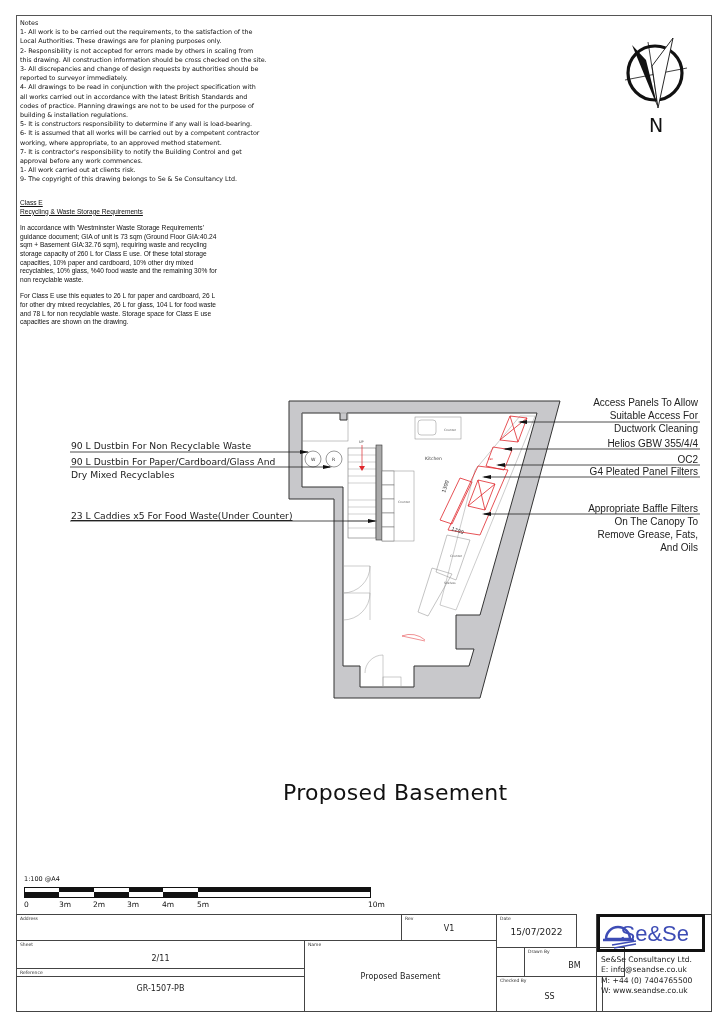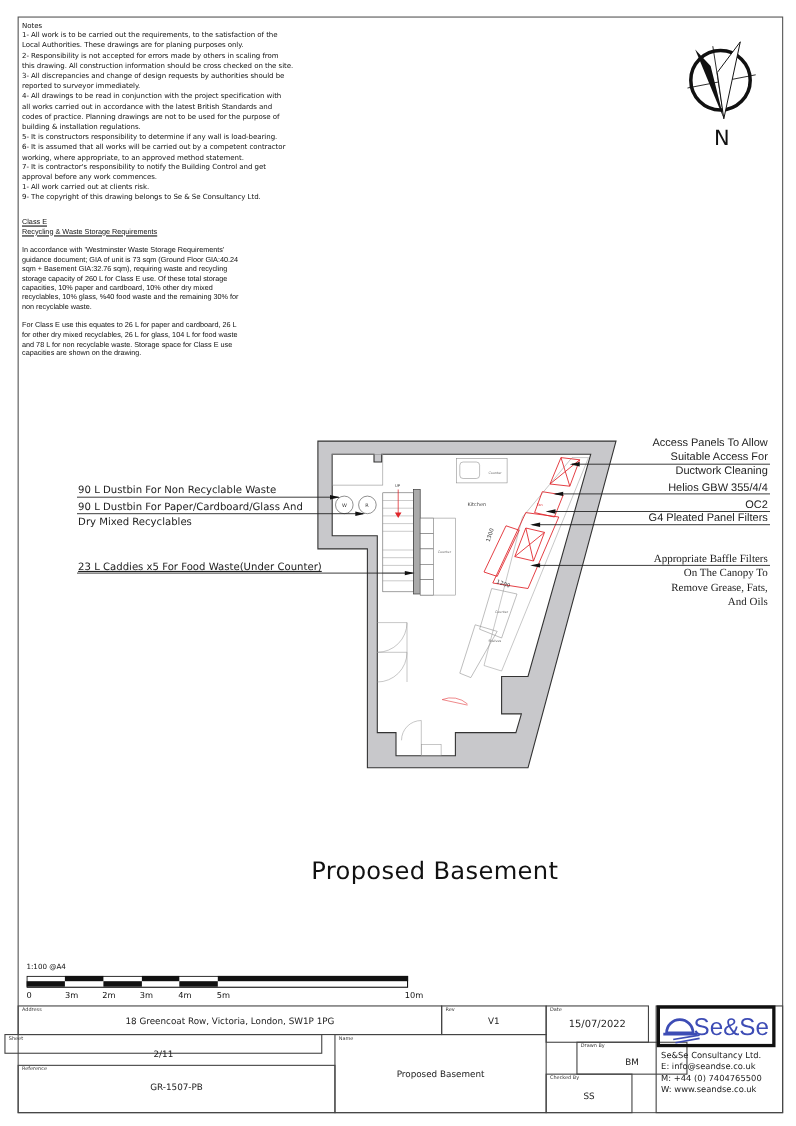--- a/index.html
+++ b/index.html
@@ -14,21 +14,21 @@
   .drawing { position:absolute; left:0; top:0; width:724px; height:1024px; }
   .lbl-left { position:absolute; font-family:"DejaVu Sans", sans-serif; font-size:9.2px; color:#222; white-space:nowrap; }
   .lbl-right { position:absolute; font-family:"Liberation Sans", sans-serif; font-size:10px; color:#222; text-align:right; white-space:nowrap; line-height:13px; }
   .title-main { position:absolute; left:283px; top:780px; font-family:"DejaVu Sans", sans-serif; font-size:22px; letter-spacing:0.3px; color:#111; }
   .scale-lbl { position:absolute; left:24px; top:875px; font-size:6.5px; }
   .scale-num { position:absolute; top:900px; font-size:7.5px; }
   .tb { position:absolute; border:1px solid #444; box-sizing:border-box; }
   .tb .cap { position:absolute; left:3px; top:1px; font-size:4.5px; color:#333; }
   .tb .val { position:absolute; left:0; right:0; text-align:center; font-family:"DejaVu Sans", sans-serif; font-size:8px; color:#222; }
   .logo-box { position:absolute; left:597px; top:914px; width:108px; height:38px; border:3px solid #111; box-sizing:border-box; }
-  .logo-text { position:absolute; right:3px; top:4px; font-family:"Liberation Sans", sans-serif; font-size:22px; color:#3d4cb5; }
+  .logo-text { position:absolute; right:13px; top:4px; font-family:"Liberation Sans", sans-serif; font-size:22px; color:#3d4cb5; }
   .contact { position:absolute; left:601px; top:955px; font-family:"DejaVu Sans", sans-serif; font-size:7.6px; line-height:10.4px; color:#222; }
 </style>
 </head>
 <body>
 
 <div class="frame"></div>
 
 <div class="notes">
   <div class="nline">Notes</div>
   <div class="nline">1- All work is to be carried out the requirements, to the satisfaction of the</div>
@@ -169,21 +169,21 @@
 <div class="lbl-left" style="left:71px; top:510px;text-decoration:underline;">23 L Caddies x5 For Food Waste(Under Counter)</div>
 
 <div class="lbl-right" style="right:26px; top:396px;">
   <div>Access Panels To Allow</div>
   <div>Suitable Access For</div>
   <div>Ductwork Cleaning</div>
 </div>
 <div class="lbl-right" style="right:26px; top:437px;text-align:center;">Helios GBW 355/4/4</div>
 <div class="lbl-right" style="right:26px; top:453px;">OC2</div>
 <div class="lbl-right" style="right:26px; top:465px;">G4 Pleated Panel Filters</div>
-<div class="lbl-right" style="right:26px; top:502px;font-family:Liberation Serif, serif;">
+<div class="lbl-right" style="right:26px; top:502px;">
   <div>Appropriate Baffle Filters</div>
   <div>On The Canopy To</div>
   <div>Remove Grease, Fats,</div>
   <div>And Oils</div>
 </div>
 
 <div class="title-main">Proposed Basement</div>
 
 <div class="scale-lbl">1:100 @A4</div>
 <svg style="position:absolute; left:24px; top:887px;" width="348" height="12">
@@ -199,47 +199,46 @@
 <div class="scale-num" style="left:59px;">3m</div>
 <div class="scale-num" style="left:93px;">2m</div>
 <div class="scale-num" style="left:127px;">3m</div>
 <div class="scale-num" style="left:162px;">4m</div>
 <div class="scale-num" style="left:197px;">5m</div>
 <div class="scale-num" style="left:369px;"></div>
 <div class="scale-num" style="left:368px;">10m</div>
 
 <div class="tb" style="left:16px; top:914px; width:386px; height:27px;">
   <span class="cap">Address</span>
-  <span class="val" style="top:9px;">18 Greencoat Row, Victoria, London, SW1P 1PG</span>
 </div>
 <div class="tb" style="left:401px; top:914px; width:96px; height:27px;padding-left:16px;">
   <span class="cap">Rev</span>
   <span class="val" style="top:9px;">V1</span>
 </div>
-<div class="tb" style="left:496px; top:914px; width:94px; height:34px;">
+<div class="tb" style="left:496px; top:914px; width:81px; height:34px;">
   <span class="cap">Date</span>
   <span class="val" style="top:12px; font-size:9px;">15/07/2022</span>
 </div>
-<div class="tb" style="left:4px; top:940px; width:289px; height:18px;">
+<div class="tb" style="left:16px; top:940px; width:289px; height:37px;">
   <span class="cap">Sheet</span>
   <span class="val" style="top:13px;">2/11</span>
 </div>
 <div class="tb" style="left:304px; top:940px; width:193px; height:72px;">
   <span class="cap">Name</span>
   <span class="val" style="top:31px;">Proposed Basement</span>
 </div>
 <div class="tb" style="left:524px; top:947px; width:101px; height:30px;">
   <span class="cap">Drawn By</span>
   <span class="val" style="top:13px;">BM</span>
 </div>
 <div class="tb" style="left:16px; top:968px; width:289px; height:44px;">
   <span class="cap">Reference</span>
   <span class="val" style="top:15px;">GR-1507-PB</span>
 </div>
-<div class="tb" style="left:496px; top:976px; width:79px; height:36px;">
+<div class="tb" style="left:496px; top:976px; width:107px; height:36px;">
   <span class="cap">Checked By</span>
   <span class="val" style="top:15px;">SS</span>
 </div>
 <div class="tb" style="left:596px; top:914px; width:116px; height:98px;"></div>
 
 <div class="logo-box">
   <svg style="position:absolute; left:2px; top:2px;" width="36" height="30">
     <path d="M4 20 A12 12 0 0 1 28 20 Z" fill="none" stroke="#3d4cb5" stroke-width="2.5"></path>
     <line x1="1" y1="21" x2="32" y2="21" stroke="#3d4cb5" stroke-width="2.5"></line>
     <line x1="10" y1="26" x2="34" y2="22" stroke="#3d4cb5" stroke-width="1.5"></line>

